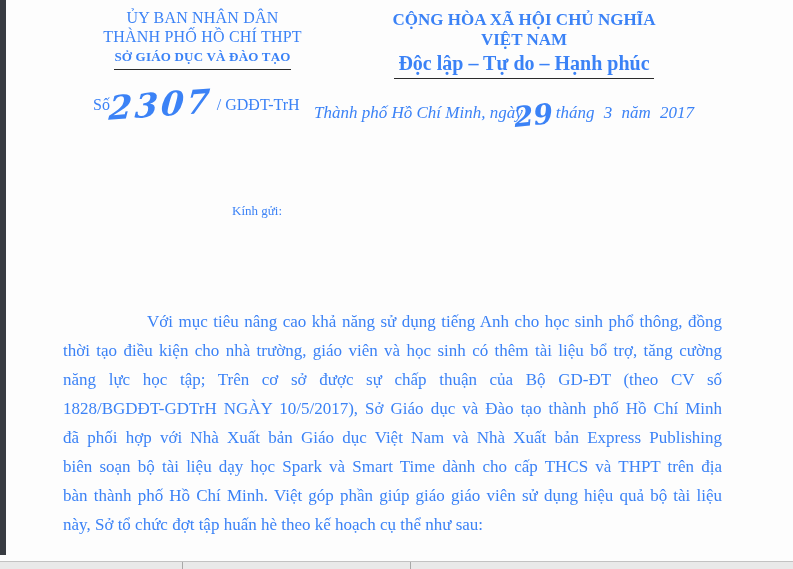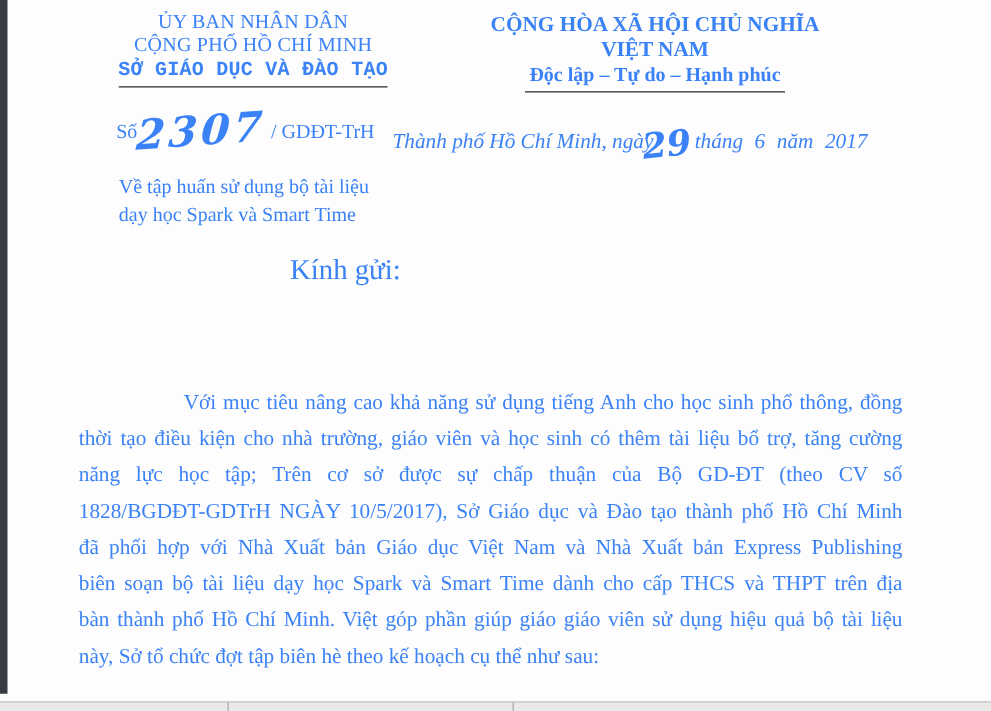--- a/index.html
+++ b/index.html
@@ -40,35 +40,34 @@
   .issuer-block {
     position: absolute;
     left: 85px; top: 8px; width: 235px;
     text-align: center;
     font-size: 16px;
     line-height: 19px;
     letter-spacing: 0.2px;
   }
   .issuer-line3 {
     font-weight: bold;
-    font-size: 16px;
+    font-size: 13px;
     display: inline-block;
     border-bottom: 1.5px solid #2a2a2a;
     padding-bottom: 3px;
-    font-family: Liberation Mono, monospace;
   }
   .national-block {
     position: absolute;
     left: 374px; top: 10px; width: 300px;
     text-align: center;
     font-weight: bold;
   }
   .national-line1 { font-size: 17px; line-height: 20px; }
   .national-line2 {
-    font-size: 16px;
+    font-size: 20px;
     display: inline-block;
     margin-top: 2px;
     border-bottom: 1.5px solid #2a2a2a;
     padding: 0 4px 3px 4px;
   }
 
   .ref-line {
     position: absolute;
     left: 93px; top: 84px;
     font-size: 16px;
@@ -107,21 +106,21 @@
 
   .subject-block {
     position: absolute;
     left: 95px; top: 138px;
     font-size: 16px;
     line-height: 23px;
   }
   .salutation {
     position: absolute;
     left: 232px; top: 203px;
-    font-size: 23px;
+    font-size: 13px;
   }
   .recipients {
     position: absolute;
     left: 303px; top: 233px;
     font-size: 17px;
     line-height: 28px;
   }
   .body-text {
     position: absolute;
     left: 63px; top: 307px;
@@ -139,54 +138,50 @@
 </style>
 </head>
 <body>
 
 <div class="page">
 
   <div class="left-edge-bar"></div>
 
   <div class="issuer-block">
     <div>ỦY BAN NHÂN DÂN</div>
-    <div>CỘNG PHỐ HỒ CHÍ MINH</div>
+    <div>THÀNH PHỐ HỒ CHÍ THPT</div>
     <div><span class="issuer-line3">SỞ GIÁO DỤC VÀ ĐÀO TẠO</span></div>
   </div>
 
   <div class="national-block">
     <div class="national-line1">CỘNG HÒA XÃ HỘI CHỦ NGHĨA VIỆT NAM</div>
     <div><span class="national-line2">Độc lập – Tự do – Hạnh phúc</span></div>
   </div>
 
   <div class="ref-line">
     <span>Số</span><span class="hw hw-number">2307</span><span>/ GDĐT-TrH</span>
   </div>
 
   <div class="date-line">
-    <span>Thành phố Hồ Chí Minh, ngày</span><span class="hw hw-day">29</span><span class="date-suffix">tháng 6 năm 2017</span>
+    <span>Thành phố Hồ Chí Minh, ngày</span><span class="hw hw-day">29</span><span class="date-suffix">tháng 3 năm 2017</span>
   </div>
 
-  <div class="subject-block">
-    <div>Về tập huấn sử dụng bộ tài liệu</div>
-    <div>dạy học Spark và Smart Time</div>
-  </div>
 
   <div class="salutation">Kính gửi:</div>
 
 
   <div class="body-text">
     <div class="body-line first">Với mục tiêu nâng cao khả năng sử dụng tiếng Anh cho học sinh phổ thông, đồng</div>
     <div class="body-line">thời tạo điều kiện cho nhà trường, giáo viên và học sinh có thêm tài liệu bổ trợ, tăng cường</div>
     <div class="body-line">năng lực học tập; Trên cơ sở được sự chấp thuận của Bộ GD-ĐT (theo CV số</div>
     <div class="body-line">1828/BGDĐT-GDTrH NGÀY 10/5/2017), Sở Giáo dục và Đào tạo thành phố Hồ Chí Minh</div>
     <div class="body-line">đã phối hợp với Nhà Xuất bản Giáo dục Việt Nam và Nhà Xuất bản Express Publishing</div>
     <div class="body-line">biên soạn bộ tài liệu dạy học Spark và Smart Time dành cho cấp THCS và THPT trên địa</div>
     <div class="body-line">bàn thành phố Hồ Chí Minh. Việt góp phần giúp giáo giáo viên sử dụng hiệu quả bộ tài liệu</div>
-    <div class="body-line last">này, Sở tổ chức đợt tập biên hè theo kế hoạch cụ thể như sau:</div>
+    <div class="body-line last">này, Sở tổ chức đợt tập huấn hè theo kế hoạch cụ thể như sau:</div>
   </div>
 
   <div class="table-strip">
     <div class="col-line col-line-1"></div>
     <div class="col-line col-line-2"></div>
   </div>
 
 </div>
 
 </body></html>

